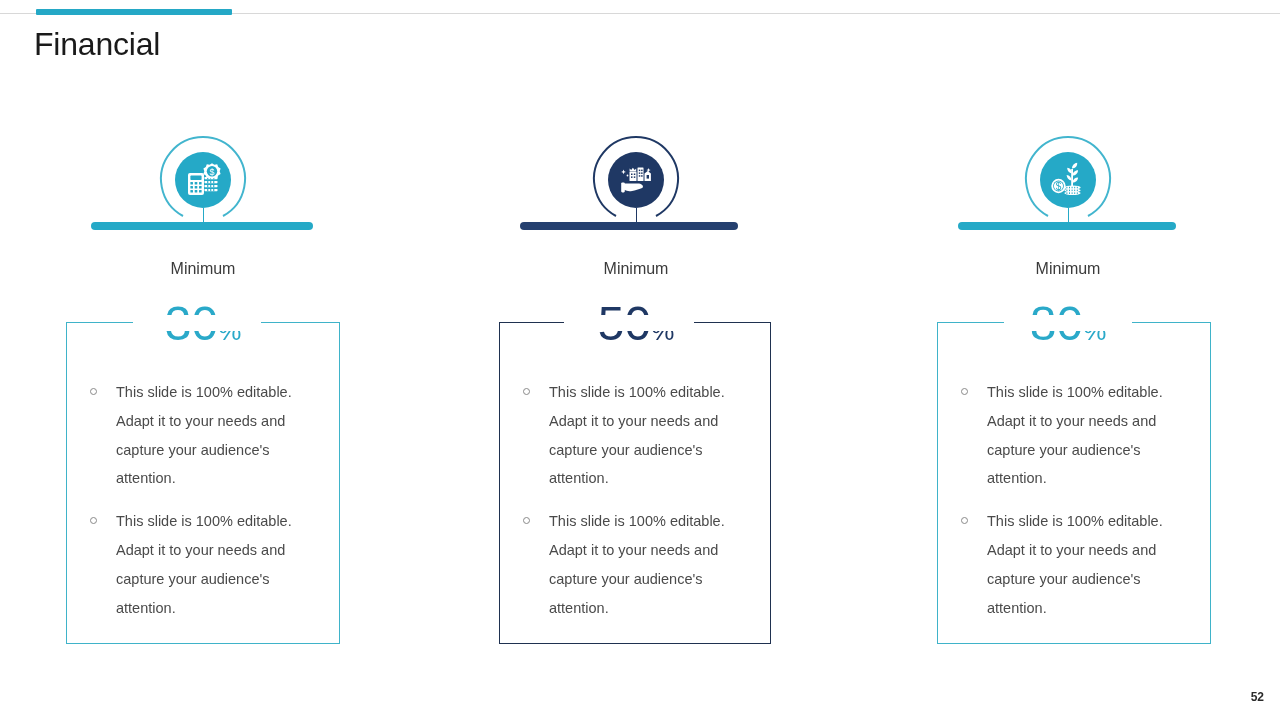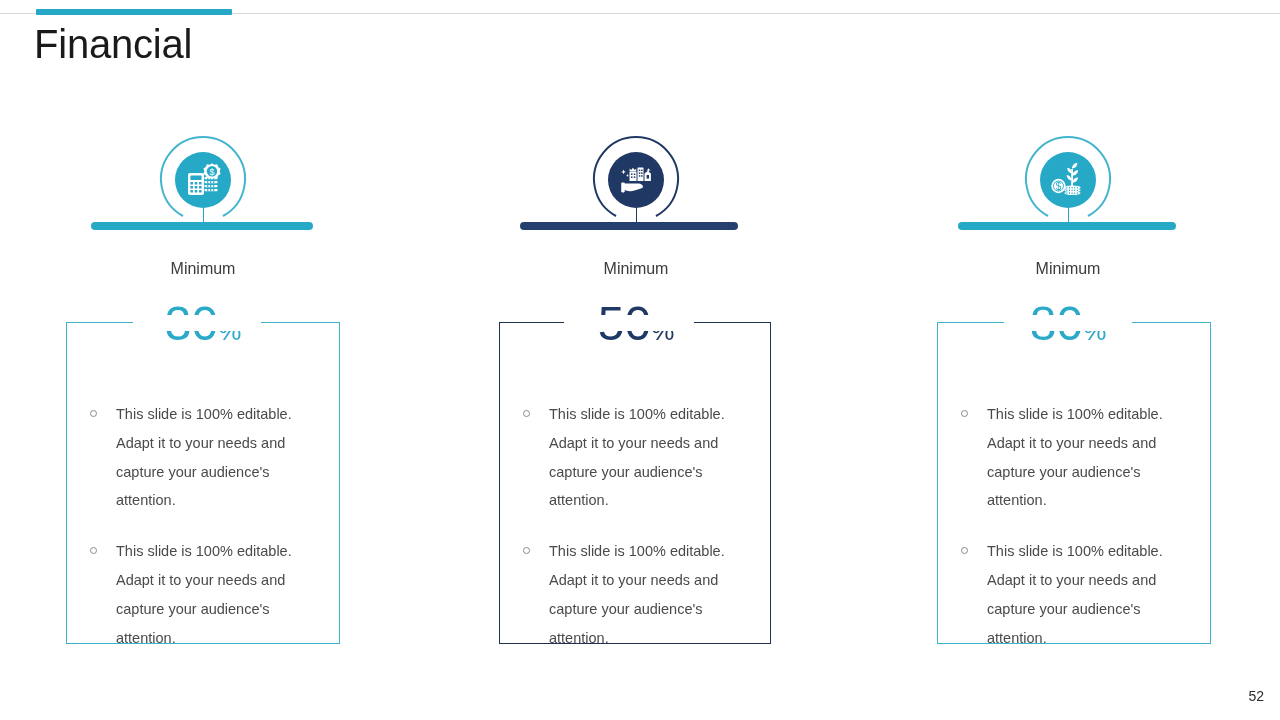--- a/index.html
+++ b/index.html
@@ -30,21 +30,21 @@
     top: 9px;
     width: 196px;
     height: 6px;
     background: #24a8c6;
     border-radius: 1px;
   }
   .page-title {
     position: absolute;
     left: 34px;
     top: 20px;
-    font-size: 40px;
+    font-size: 32px;
     font-weight: 400;
     color: #1a1a1a;
     letter-spacing: -0.2px;
     line-height: 48px;
   }
 
   
   .columns {
     position: absolute;
     left: 0;
@@ -177,41 +177,40 @@
   .col-1 .bullets { left: 97px; }
   .col-2 .bullets { left: 103px; }
 
   .bullet {
     position: relative;
     padding-left: 26px;
     margin-bottom: 14px;
     font-size: 14.5px;
     line-height: 28.8px;
     color: #4a4a4a;
-    margin-top: 22px;
   }
   .bullet:last-child { margin-bottom: 0; }
   .bullet-marker {
     position: absolute;
     left: 0;
     top: 10px;
     width: 7px;
     height: 7px;
     border: 1px solid #8a8a8a;
     border-radius: 50%;
     box-sizing: border-box;
   }
 
   
   .page-number {
     position: absolute;
     right: 16px;
     bottom: 16px;
-    font-size: 14px;
-    font-weight: normal;
+    font-size: 12px;
+    font-weight: bold;
     color: #2b2b2b;
   }
 </style>
 </head>
 <body>
 
 <div class="header-rule"></div>
 <div class="header-accent"></div>
 <div class="page-title">Financial</div>
 

